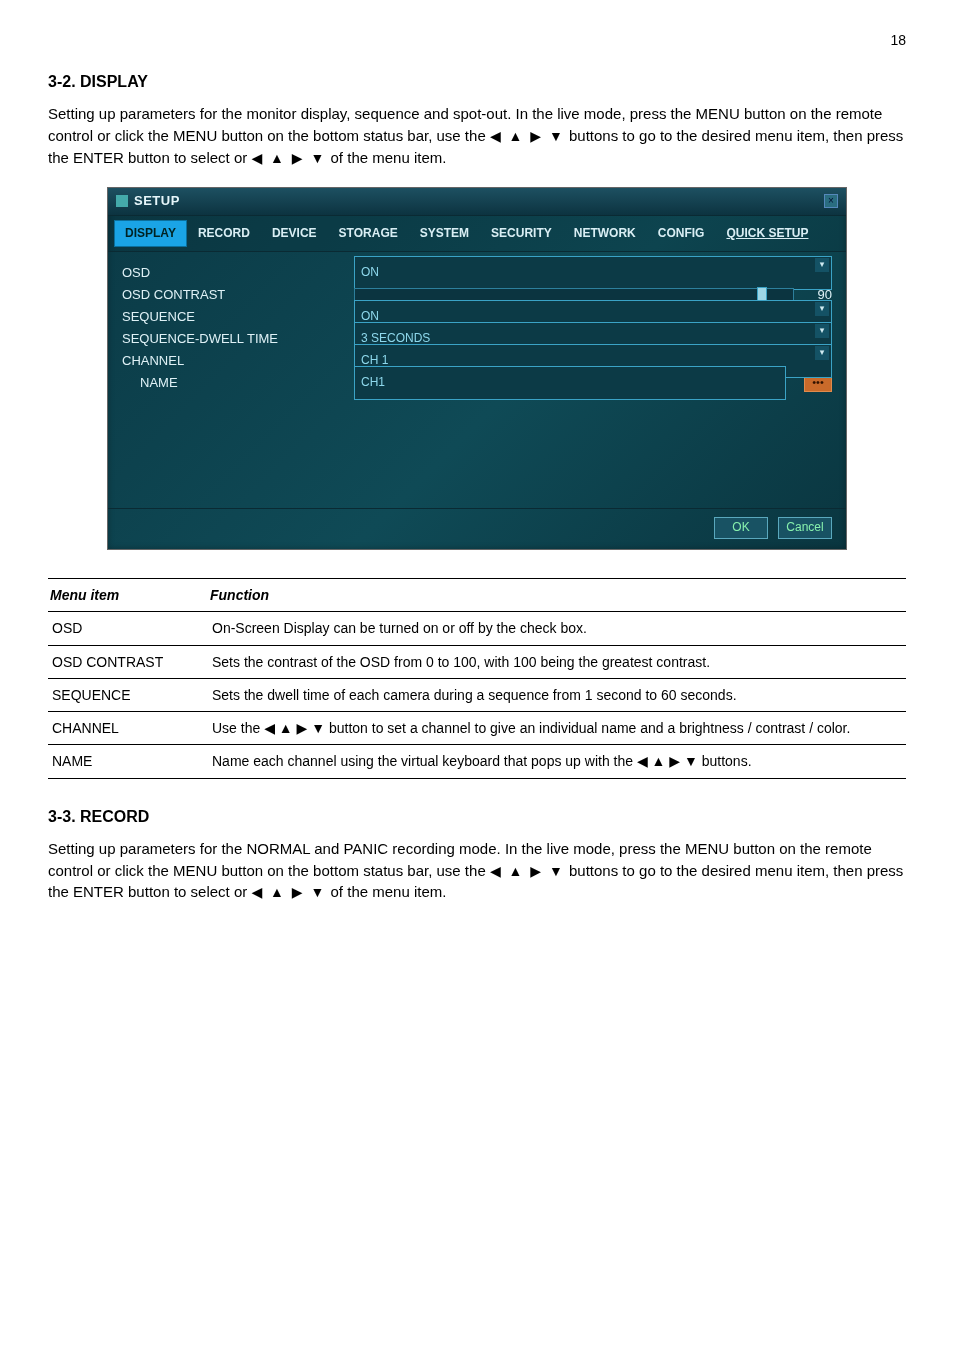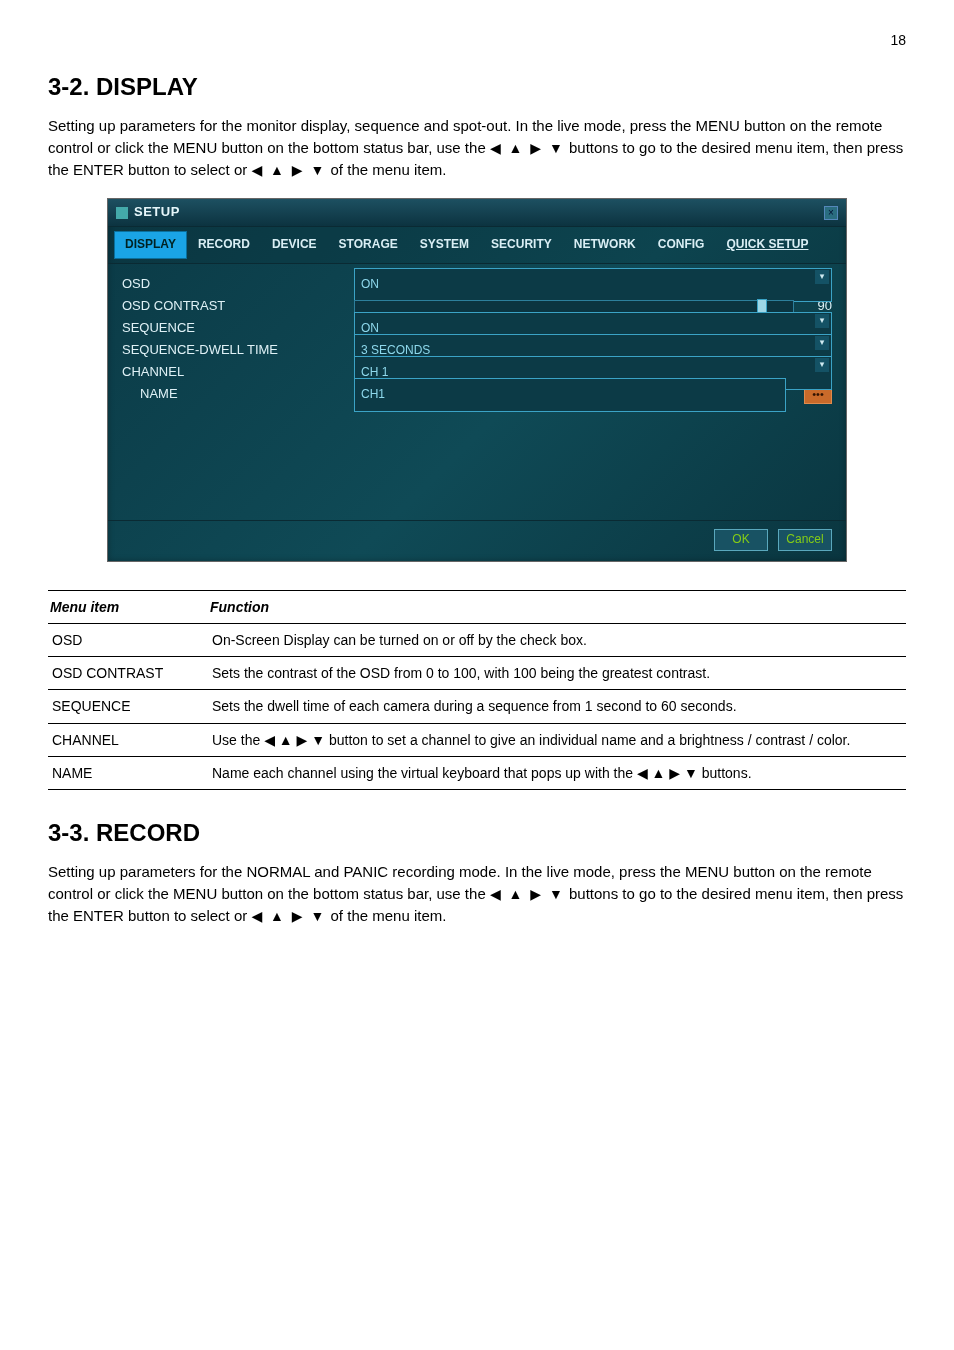--- a/index.html
+++ b/index.html
@@ -17,21 +17,21 @@
     background:var(--paper);
     color:var(--ink);
     font-family:Arial,Helvetica,sans-serif;
     font-size:15px;
     line-height:1.45;
     margin:0;
     padding:30px 48px 60px;
     width:954px;
   }
   .page-no { text-align:right; font-size:14px; margin-bottom:10px; }
-  h2 { font-size:24px; font-weight:bold; margin:20px 0 10px; }
+  h2 { font-size:16px; font-weight:bold; margin:20px 0 10px; }
   .para { margin:6px 0 14px; }
   .arrows { letter-spacing:2px; font-size:14px; }
 
   
   .shot {
     width:740px; margin:18px auto 28px; border:1px solid #666; 
     background:linear-gradient(135deg,#0b3a46 0%,#0f4a56 55%,#0a3640 100%);
     color:#cfeaf0; font-family:Arial,Helvetica,sans-serif;
     font-size:13px;
     box-shadow:0 0 6px rgba(0,0,0,.3) inset;
@@ -86,21 +86,21 @@
     width:28px; height:18px; background:#c96a2a; border:1px solid #e08b4d;
     color:#301200; font-size:11px; display:flex; align-items:center; justify-content:center;
     margin-left:6px;
   }
   .buttons {
     display:flex; justify-content:flex-end; gap:10px; padding:8px 14px 10px;
     border-top:1px solid #0a2a33;
   }
   .btn {
     min-width:54px; height:22px; border:1px solid #5aa8bd; background:#185263;
-    color:#84cc16; font-size:12px; display:flex; align-items:center; justify-content:center;
+    color:#86efac; font-size:12px; display:flex; align-items:center; justify-content:center;
   }
 
   
   table.menu {
     width:100%; border-collapse:collapse; margin:14px 0 26px;
     font-size:14px;
   }
   table.menu th {
     text-align:left; font-weight:bold; padding:6px 4px 6px 2px;
     border-top:1.5px solid #000; border-bottom:1.5px solid #000;font-style:italic;

